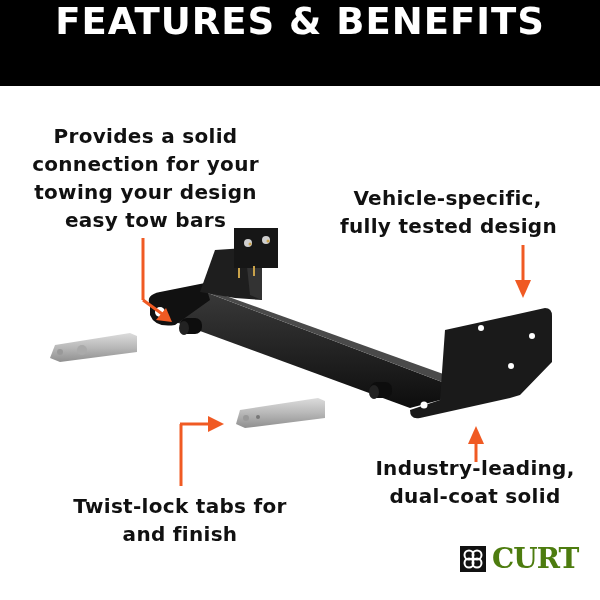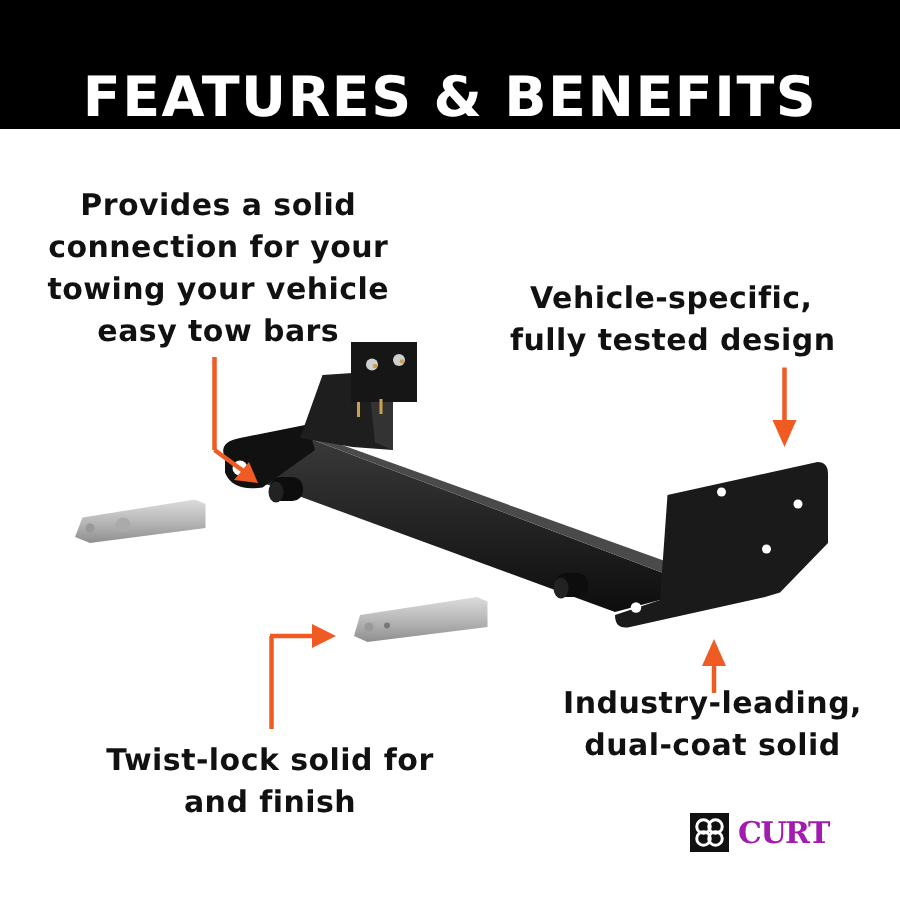--- a/index.html
+++ b/index.html
@@ -1,23 +1,23 @@
 <!DOCTYPE html>
 <html><head>
 <meta charset="utf-8">
 <style>
   html,body{margin:0;padding:0;background:#fff;}
   body{width:600px;height:600px;position:relative;overflow:hidden;font-family:"DejaVu Sans",sans-serif;}
-  .banner{position:absolute;left:0;top:0;width:600px;height:86px;background:#000;display:flex;align-items:flex-end;justify-content:center;}
+  .banner{position:absolute;left:0;top:0;width:600px;height:86px;background:#000;display:flex;align-items:flex-start;justify-content:center;}
   .banner-title{color:#fff;font-family:"DejaVu Sans",sans-serif;font-weight:bold;font-size:37px;letter-spacing:1px;}
   .callout{position:absolute;color:#111;font-weight:bold;font-size:20px;line-height:28px;text-align:center;letter-spacing:0.3px;}
   .callout span{display:block;white-space:nowrap;}
   .product{position:absolute;left:0;top:0;width:600px;height:600px;}
   .logo{position:absolute;left:460px;top:542px;display:flex;align-items:center;gap:6px;}
-  .logo-text{font-family:"DejaVu Serif",serif;font-weight:900;font-size:20px;color:#a21caf;letter-spacing:-1px;}
+  .logo-text{font-family:"DejaVu Serif",serif;font-weight:900;font-size:28px;color:#4d7c0f;letter-spacing:-1px;}
 </style>
 </head>
 <body>
 
 <div class="banner">
   <div class="banner-title">FEATURES &amp; BENEFITS</div>
 </div>
 
 <svg class="product" viewBox="0 0 600 600">
   <defs>
@@ -86,31 +86,31 @@
 
     <line x1="181" y1="486" x2="181" y2="424" stroke-width="3"></line>
     <line x1="180" y1="424" x2="210" y2="424" stroke-width="3"></line>
     <polygon points="208,416 208,432 224,424" stroke="none"></polygon>
   </g>
 </svg>
 
 <div class="callout" style="left:28px;top:122px;width:235px;">
   <span>Provides a solid</span>
   <span>connection for your</span>
-  <span>towing your vehicle</span>
+  <span>towing your design</span>
   <span>easy tow bars</span>
 </div>
 
 <div class="callout" style="left:340px;top:184px;width:215px;">
   <span>Vehicle-specific,</span>
   <span>fully tested design</span>
 </div>
 
 <div class="callout" style="left:70px;top:492px;width:220px;">
-  <span>Twist-lock solid for</span>
+  <span>Twist-lock tabs for</span>
   <span>and finish</span>
 </div>
 
 <div class="callout" style="left:370px;top:454px;width:210px;">
   <span>Industry-leading,</span>
   <span>dual-coat solid</span>
 </div>
 
 <div class="logo">
   <svg width="26" height="26" viewBox="0 0 26 26">

